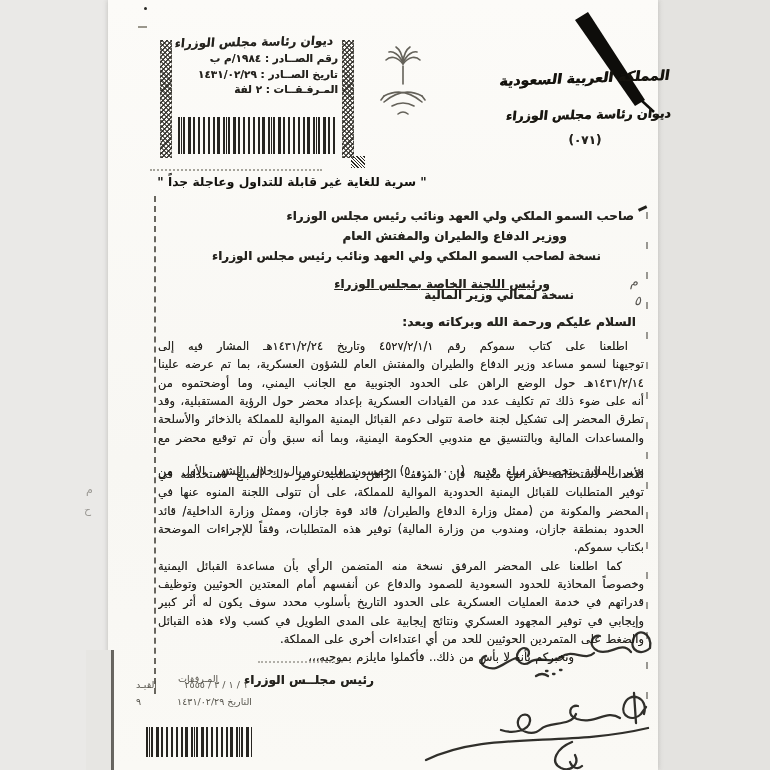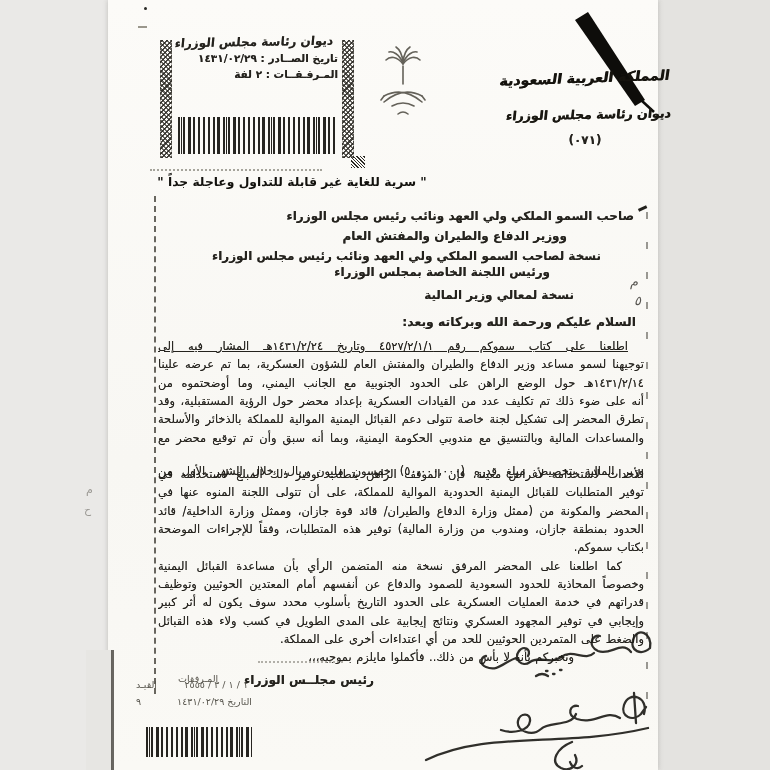--- a/index.html
+++ b/index.html
@@ -42,21 +42,21 @@
   .addr{left:140px;top:209px;width:386px;}
   .aline{position:absolute;white-space:nowrap;font-size:12px;font-weight:700;direction:rtl;}
   
   .salut{left:222px;top:314px;width:306px;text-align:right;font-size:12.4px;font-weight:700;white-space:nowrap;direction:rtl;}
   
   .body{left:50px;top:337px;width:486px;}
   .bl{position:absolute;left:0;right:0;height:18px;overflow:hidden;direction:rtl;
       font-size:11.4px;line-height:18px;word-spacing:1px;}
   .j{text-align:justify;text-align-last:justify;text-justify:inter-word;}
   .r{text-align:right;}
-  .f{padding-right:16px;text-decoration:underline;}
+  .f{padding-right:16px;}
   .f2{padding-right:22px;}
   .pr70{padding-right:70px;}
   
   .signame{left:136px;top:669px;width:130px;text-align:center;font-size:12.2px;font-weight:700;line-height:22px;direction:rtl;}
   .namedots{left:150px;top:661px;width:85px;border-top:2px dotted rgba(105,102,92,.5);height:0;}
   .registry{color:#57554d;font-size:9.5px;line-height:13px;}
   .rrow{display:flex;flex-direction:row-reverse;justify-content:space-between;}
   
   .tick{left:530px;top:207px;width:9px;height:2.5px;background:#22201c;transform:rotate(-25deg);}
   .hmark{color:#3a3833;font-size:13px;font-style:italic;opacity:.85;}
@@ -71,20 +71,21 @@
 <div class="canvas">
   <div class="page">
 
     <div class="speck" style="left:36px;top:7px;width:3px;height:3px;"></div>
     <div class="abs" style="left:30px;top:26px;width:9px;height:2px;background:#9a978c;"></div>
 
     <div class="band" style="left:52px;"></div>
     <div class="band" style="left:234px;"></div>
     <div class="abs stamp-text ink rtl">
       <div class="stamp-title">ديوان رئاسة مجلس الوزراء</div>
+      <div class="stamp-line">رقم الصــادر : ١٩٨٤/م ب</div>
       <div class="stamp-line">تاريخ الصــادر : ١٤٣١/٠٢/٢٩</div>
       <div class="stamp-line">المـرفـقــات : ٢ لفة</div>
     </div>
     <div class="abs barcode" style="left:70px;top:117px;width:160px;height:37px;"></div>
 
     <svg class="abs" style="left:272px;top:44px;" width="46" height="80" viewBox="0 0 46 80">
       <g stroke="#4a473e" stroke-width="1.6" fill="none" stroke-linecap="round" opacity="0.85">
         <path d="M23,22 L23,40"></path>
         <path d="M23,20 C17,12 10,12 6,16"></path>
         <path d="M23,20 C29,12 36,12 40,16"></path>
@@ -114,21 +115,21 @@
     <div class="abs secret rtl">" سرية للغاية غير قابلة للتداول وعاجلة جداً "</div>
 
     <div class="abs dashL"></div>
     <div class="abs dashR"></div>
 
     <div class="abs tick"></div>
     <div class="abs addr ink">
       <div class="aline" style="right:0;top:0;">صاحب السمو الملكي ولي العهد ونائب رئيس مجلس الوزراء</div>
       <div class="aline" style="right:67px;top:20px;">ووزير الدفاع والطيران والمفتش العام</div>
       <div class="aline" style="right:33px;top:40px;">نسخة لصاحب السمو الملكي ولي العهد ونائب رئيس مجلس الوزراء</div>
-      <div class="aline" style="right:84px;top:56px;">ورئيس اللجنة الخاصة بمجلس الوزراء</div>
+      <div class="aline" style="right:84px;top:68px;text-decoration:underline;">ورئيس اللجنة الخاصة بمجلس الوزراء</div>
       <div class="aline" style="right:60px;top:79px;">نسخة لمعالي وزير المالية</div>
     </div>
 
     <div class="abs hmark" style="left:522px;top:274px;">م</div>
     <div class="abs hmark" style="left:526px;top:293px;">٥</div>
 
     <div class="abs salut ink">السلام عليكم ورحمة الله وبركاته وبعد:</div>
 
     <div class="abs body ink">
       <div class="bl j f" style="top:0px">اطلعنا على كتاب سموكم رقم ٤٥٢٧/٢/١/١ وتاريخ ١٤٣١/٢/٢٤هـ المشار فيه إلى</div>

